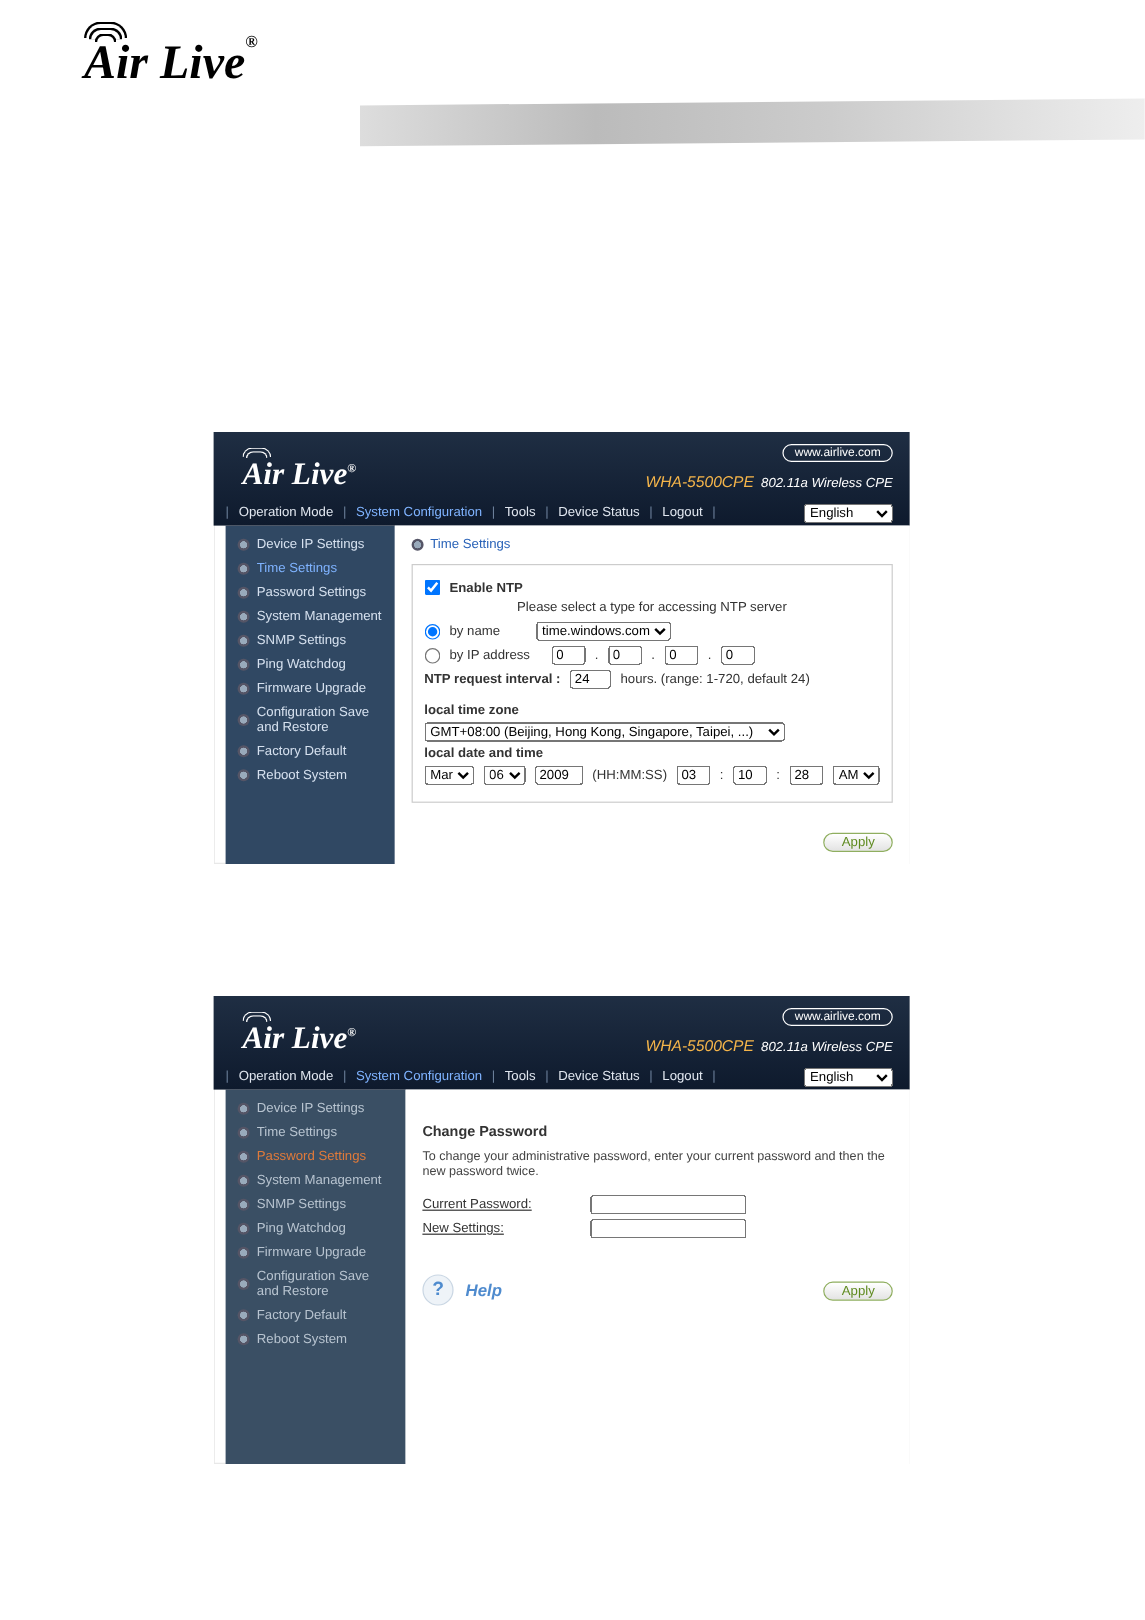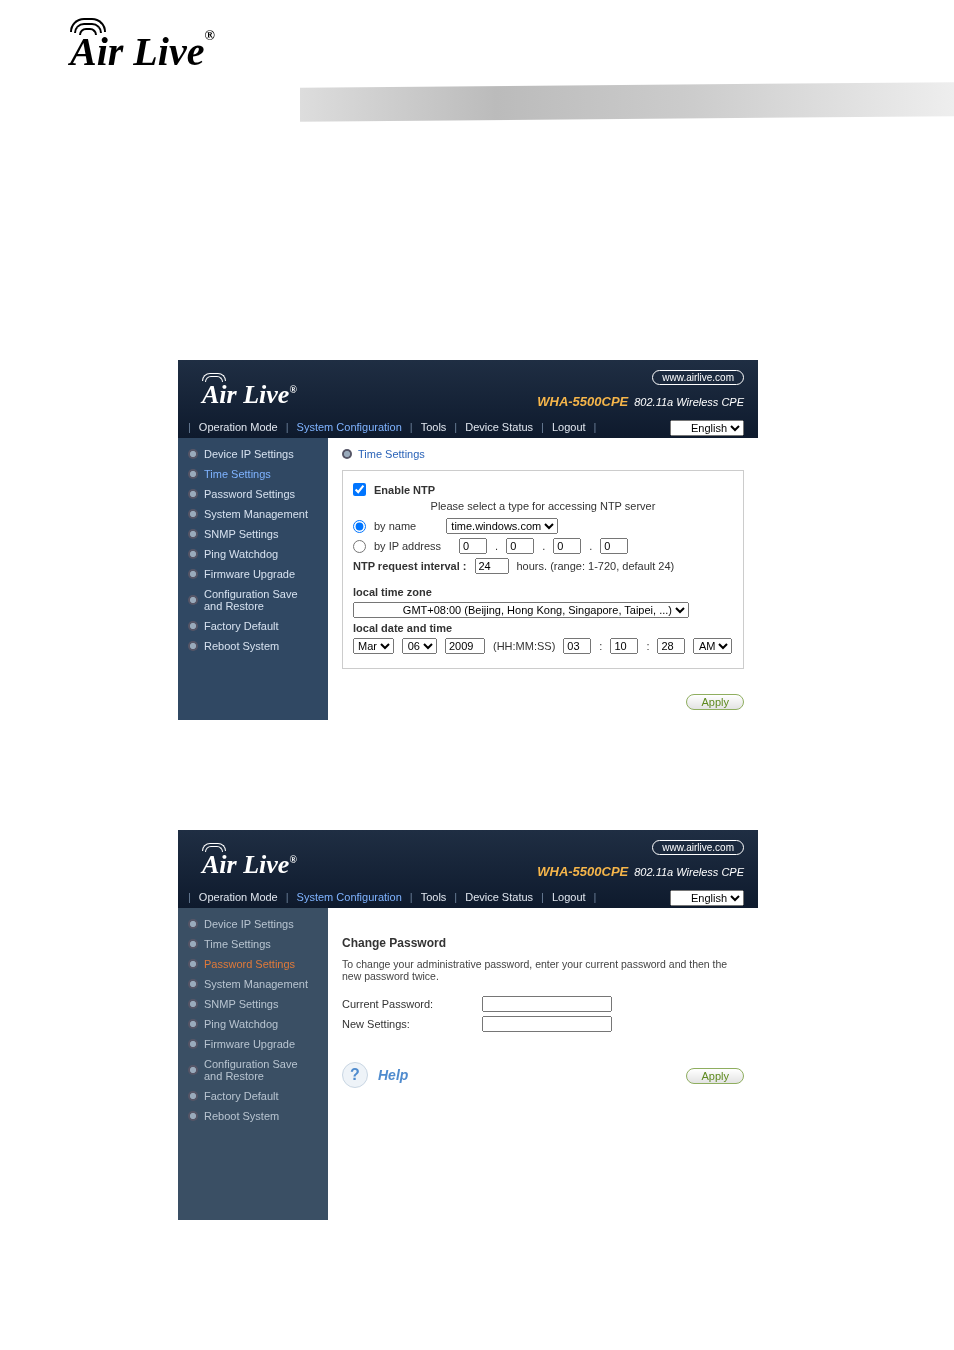--- a/index.html
+++ b/index.html
@@ -15,45 +15,45 @@
   .screenshot { position:absolute; border:none; background:#fff; box-shadow: inset 0 0 0 1px #e8e8e8; }
   .ss1 { top:360px; left:178px; width:580px; height:360px;}
   .ss2 { top:830px; left:178px; width:580px; height:390px;}
   .ss-hdr { height:78px; background: linear-gradient(#1f2e43,#0e1a2d); position:relative; padding:0 14px; color:#fff; }
   .ss-logo { position:absolute; left:24px; top:20px; font-family:'Times New Roman',serif; font-style:italic; font-weight:bold; font-size:26px; color:#fff;}
   .ss-logo .sarc{position:absolute; top:-7px; left:0; width:24px; height:8px; border:1px solid #fff; border-bottom:none; border-radius:24px 24px 0 0;}
   .ss-logo .sarc2{top:-4px;left:3px;width:18px;height:6px;}
   .ss-logo sup{font-size:10px;}
   .ss-url { position:absolute; right:14px; top:10px; border:1px solid #fff; border-radius:10px; padding:1px 9px; font-size:10px; color:#fff;}
   .ss-model { position:absolute; right:14px; top:34px; font-size:11px; font-style:italic; color:#fff;}
-  .ss-model b{ color:#f5b54a; font-style:italic; font-weight:bold; font-size:13px; margin-right:6px;}
+  .ss-model b{ color:#f5b54a; font-style:italic; font-weight:normal; font-size:13px; margin-right:6px;}
   .ss-tabs { position:absolute; left:10px; bottom:0; height:22px; display:flex; align-items:center; font-size:11px; color:#e0e6ef;}
   .ss-tabs span{ padding:0 8px; cursor:pointer; }
   .ss-tabs .sep{ color:#6b7f99; padding:0;}
   .ss-tabs .active{ color:#7fb3ff;}
   .ss-lang{ position:absolute; right:14px; bottom:2px; }
   .ss-lang select{ font-size:11px; width:74px; }
-  .ss-body{ display:flex; height:calc(100% - 78px); }
+  .ss-body{ display:flex; height:calc(100% - 78px);padding-left:10px; }
   .ss-side{ width:150px; background:#304863; padding:6px 0; }
   .side-item{ display:flex; align-items:center; gap:6px; padding:4px 10px; font-size:11px; color:#d6e1ef; cursor:pointer; }
   .side-item.active{ color:#7fb3ff; }
   .radio-dot{ width:10px; height:10px; border-radius:50%; background:radial-gradient(circle,#9ab 40%,#556 45%); flex:none;}
   .ss-main{ flex:1; background:#fff; padding:10px 14px; font-size:11px; color:#333; position:relative;}
   .sec-title{ color:#2a63b8; font-size:11px; display:flex; align-items:center; gap:6px; margin-bottom:10px;}
   .form-row{ display:flex; align-items:center; gap:8px; margin:4px 0;}
   .form-row label{ font-size:11px;}
   .mini-in{ width:28px; font-size:11px; padding:0 2px;}
   .small-in{ width:34px; font-size:11px; padding:0 2px;}
-  .sel{ font-size:11px;text-align:right;}
+  .sel{ font-size:11px;}
   fieldset{ border:1px solid #ccc; padding:8px 10px 10px; margin-top:6px;}
   .bold-lbl{ font-weight:bold;}
   .apply-btn{ position:absolute; right:14px; bottom:10px; background:linear-gradient(#fff,#e3e3e3); border:1px solid #8fae5f; color:#5e8a1f; border-radius:10px; padding:1px 14px; font-size:11px; cursor:pointer;}
   .cp-title{ font-weight:bold; font-size:12px; margin:18px 0 8px;}
   .cp-desc{ font-size:10.5px; color:#444; margin-bottom:14px;}
-  .cp-row{ display:flex; align-items:center; margin:4px 0;}
+  .cp-row{ display:flex; align-items:center; margin:4px 0;text-decoration:underline;}
   .cp-row label{ width:140px; font-size:11px; color:#333;}
   .cp-row input{ width:130px; font-size:11px;}
   .help-bub{ display:flex; align-items:center; gap:10px; margin-top:30px;}
   .help-ico{ width:26px; height:26px; border-radius:50%; background:#eef3f8; border:1px solid #c9d6e3; color:#4f8bce; font-weight:bold; font-size:16px; display:flex; align-items:center; justify-content:center;}
   .help-txt{ color:#4f8bce; font-style:italic; font-weight:bold; font-size:14px;}
   .faded .ss-side{ background:#3a4f64;}
   .faded .side-item{ color:#b8c4d0;}
   .faded .side-item.active{ color:#e07a3a;}
 </style>
 </head>
@@ -162,21 +162,21 @@
           <input class="mini-in" value="0" style="">
         </div>
         <div class="form-row">
           <label class="bold-lbl">NTP request interval :</label>
           <input class="small-in" value="24" style="">
           <span>hours. (range: 1-720, default 24)</span>
         </div>
         <div style="height:8px;"></div>
         <div class="bold-lbl">local time zone</div>
         <div class="form-row">
-          <select class="sel" style="width:336px;"><option>GMT+08:00 (Beijing, Hong Kong, Singapore, Taipei, ...)</option></select>
+          <select class="sel" style="width:300px;"><option>GMT+08:00 (Beijing, Hong Kong, Singapore, Taipei, ...)</option></select>
         </div>
         <div class="bold-lbl">local date and time</div>
         <div class="form-row">
           <select class="sel"><option>Mar</option></select>
           <select class="sel"><option>06</option></select>
           <input class="small-in" style="width: 40px;" value="2009">
           <span>(HH:MM:SS)</span>
           <input class="mini-in" value="03" style=""> :
           <input class="mini-in" value="10" style=""> :
           <input class="mini-in" value="28" style="">

